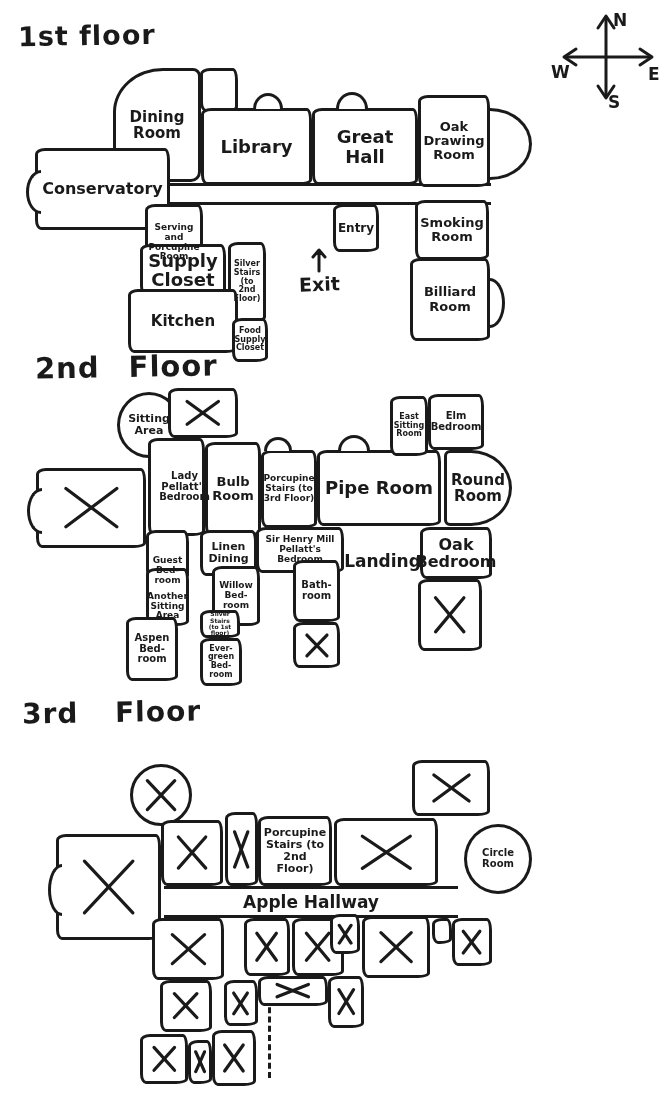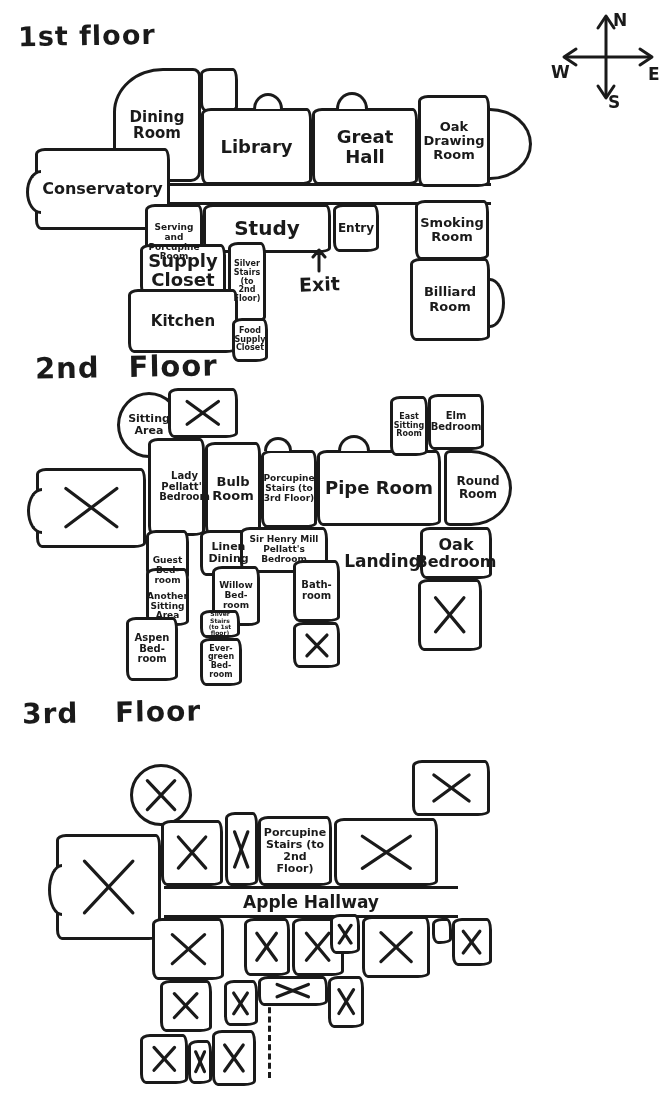--- a/index.html
+++ b/index.html
@@ -87,23 +87,20 @@
       <div class="bay bay-right" style="width: 42px; height: 72px; top: 10px; left: 69px;"></div>
       <span class="rlabel" style="font-size: 13px;">Oak Drawing Room</span>
     </div>
     <div class="room shape-rect" style="left: 35px; top: 148px; width: 135px; height: 82px;">
       <div class="bay bay-left" style="width: 15px; height: 44px; top: 19px; left: -12px;"></div>
       <span class="rlabel" style="font-size: 16px;">Conservatory</span>
     </div>
     <div class="room shape-rect" style="left: 145px; top: 204px; width: 58px; height: 77px;">
       <span class="rlabel" style="font-size: 9px;">Serving and Porcupine Room</span>
     </div>
-    <div class="room shape-rect" style="left: 203px; top: 204px; width: 128px; height: 49px;">
-      <span class="rlabel" style="font-size: 20px;">Study</span>
-    </div>
     <div class="room shape-rect" style="left: 333px; top: 204px; width: 46px; height: 48px;">
       <span class="rlabel" style="font-size: 12px;">Entry</span>
     </div>
     <div class="room shape-rect" style="left: 415px; top: 200px; width: 74px; height: 60px;">
       <span class="rlabel" style="font-size: 13px;">Smoking Room</span>
     </div>
     <div class="room shape-rect" style="left: 410px; top: 258px; width: 80px; height: 83px;">
       <div class="bay bay-right" style="width: 15px; height: 50px; top: 16.5px; left: 77px;"></div>
       <span class="rlabel" style="font-size: 13px;">Billiard Room</span>
     </div>
@@ -148,36 +145,36 @@
     <div class="room shape-rect" style="left: 317px; top: 450px; width: 124px; height: 76px;">
       <span class="rlabel" style="font-size: 18px;">Pipe Room</span>
     </div>
     <div class="room shape-rect" style="left: 390px; top: 396px; width: 38px; height: 60px;">
       <span class="rlabel" style="font-size: 8px;">East Sitting Room</span>
     </div>
     <div class="room shape-rect" style="left: 428px; top: 394px; width: 56px; height: 56px;">
       <span class="rlabel" style="font-size: 10px;">Elm Bedroom</span>
     </div>
     <div class="room shape-d-right" style="left: 444px; top: 450px; width: 68px; height: 76px;">
-      <span class="rlabel" style="font-size: 12px;">Round Room</span>
+      <span class="rlabel" style="font-size: 15px;">Round Room</span>
     </div>
     <div class="room shape-rect" style="left: 36px; top: 468px; width: 110px; height: 80px;">
       <div class="bay bay-left" style="width: 15px; height: 46px; top: 17px; left: -12px;"></div>
       <svg class="xmark" viewBox="0 0 100 100" preserveAspectRatio="none">
         <line x1="14" y1="14" x2="86" y2="86"></line>
         <line x1="86" y1="14" x2="14" y2="86"></line>
       </svg>
     </div>
     <div class="room shape-rect" style="left: 146px; top: 530px; width: 43px; height: 50px;">
       <span class="rlabel" style="font-size: 9px; margin-top: 32px;">Guest Bed-room</span>
     </div>
     <div class="room shape-rect" style="left: 200px; top: 530px; width: 57px; height: 46px;">
       <span class="rlabel" style="font-size: 11px;">Linen Dining</span>
     </div>
-    <div class="room shape-rect" style="left: 240px; top: 527px; width: 88px; height: 46px;">
+    <div class="room shape-rect" style="left: 256px; top: 527px; width: 88px; height: 46px;">
       <span class="rlabel" style="font-size: 9px;">Sir Henry Mill Pellatt's Bedroom</span>
     </div>
     <div class="room shape-rect open" style="left: 345px; top: 527px; width: 75px; height: 68px;">
       <span class="rlabel" style="font-size: 17px;">Landing</span>
     </div>
     <div class="room shape-rect" style="left: 420px; top: 527px; width: 72px; height: 52px;">
       <span class="rlabel" style="font-size: 16px;">Oak Bedroom</span>
     </div>
     <div class="room shape-rect" style="left: 418px; top: 579px; width: 64px; height: 72px;">
       <svg class="xmark" viewBox="0 0 100 100" preserveAspectRatio="none">
@@ -247,20 +244,23 @@
         <line x1="14" y1="14" x2="86" y2="86"></line>
         <line x1="86" y1="14" x2="14" y2="86"></line>
       </svg>
     </div>
     <div class="room shape-rect" style="left: 412px; top: 760px; width: 78px; height: 56px;">
       <svg class="xmark" viewBox="0 0 100 100" preserveAspectRatio="none">
         <line x1="14" y1="14" x2="86" y2="86"></line>
         <line x1="86" y1="14" x2="14" y2="86"></line>
       </svg>
     </div>
+    <div class="room shape-circle" style="left: 464px; top: 824px; width: 68px; height: 70px;">
+      <span class="rlabel" style="font-size: 10px;">Circle Room</span>
+    </div>
     <div class="room shape-rect" style="left: 152px; top: 918px; width: 72px; height: 62px;">
       <svg class="xmark" viewBox="0 0 100 100" preserveAspectRatio="none">
         <line x1="14" y1="14" x2="86" y2="86"></line>
         <line x1="86" y1="14" x2="14" y2="86"></line>
       </svg>
     </div>
     <div class="room shape-rect" style="left: 244px; top: 918px; width: 46px; height: 58px;">
       <svg class="xmark" viewBox="0 0 100 100" preserveAspectRatio="none">
         <line x1="14" y1="14" x2="86" y2="86"></line>
         <line x1="86" y1="14" x2="14" y2="86"></line>

